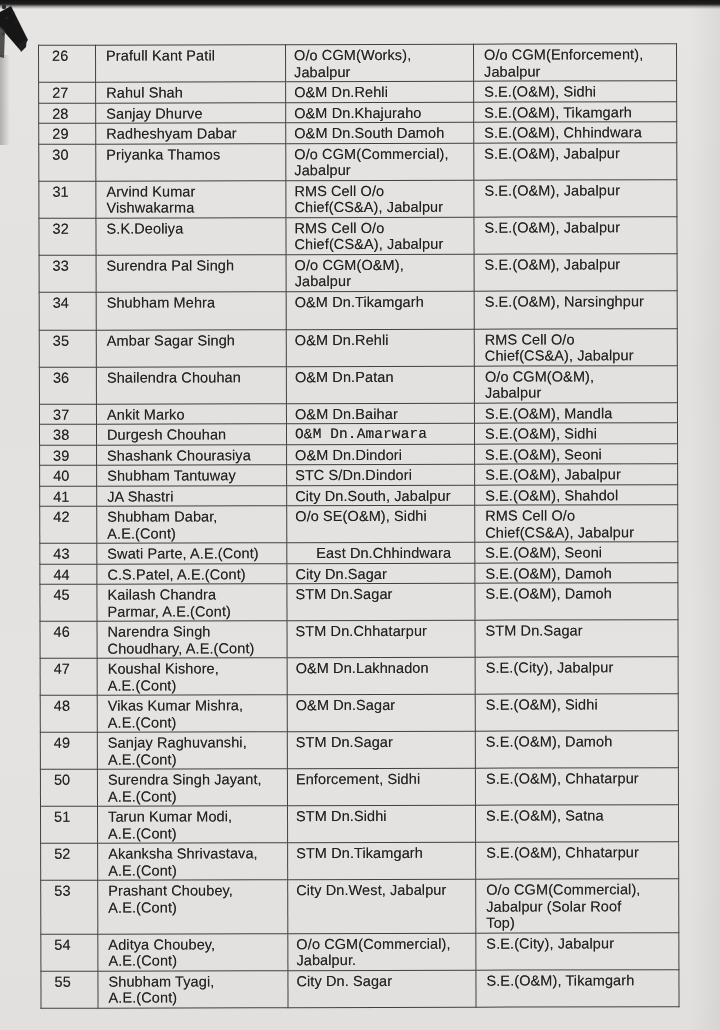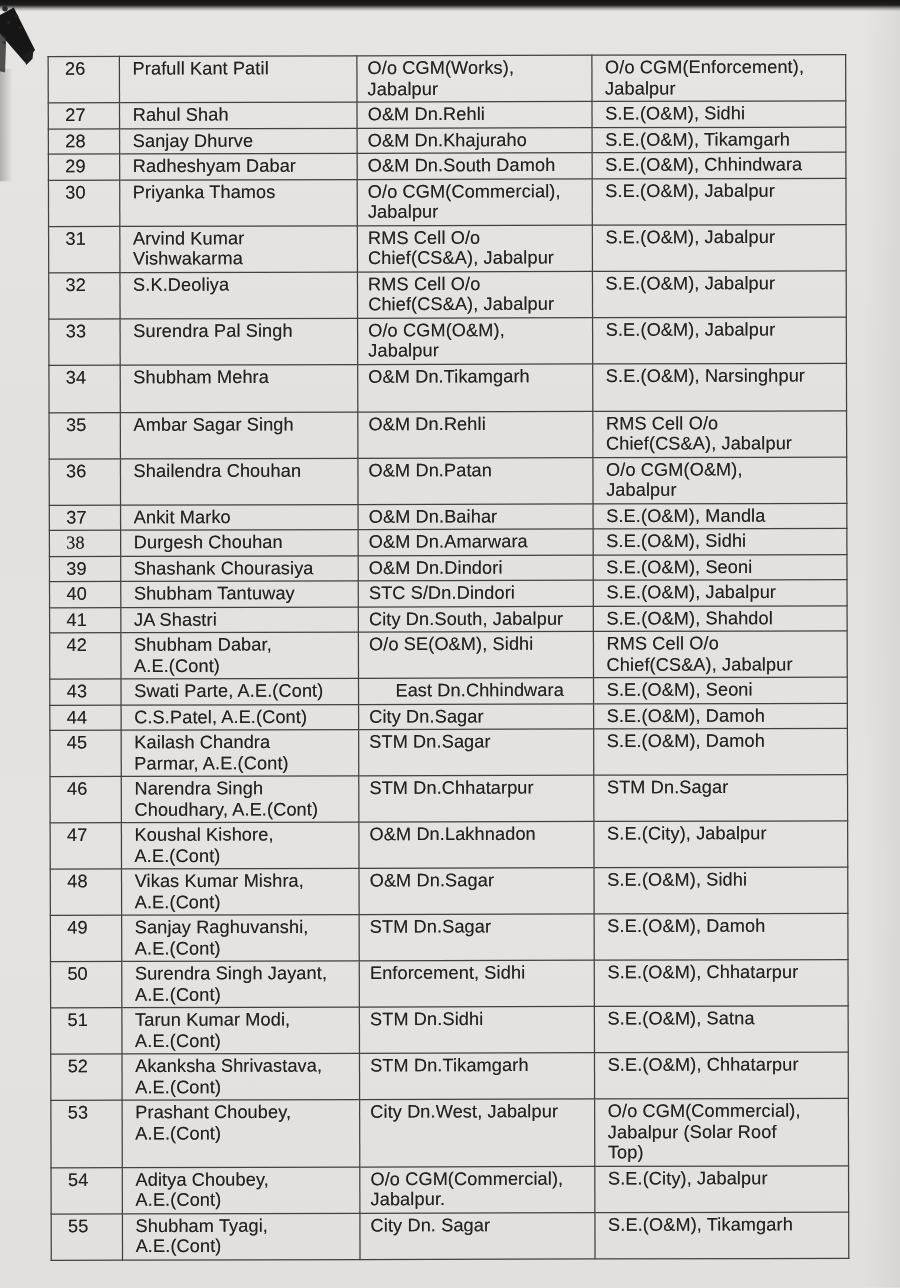--- a/index.html
+++ b/index.html
@@ -176,23 +176,23 @@
         <td class="c-to" style="border-color: rgb(65, 65, 65); color: rgb(34, 34, 32);">O/o CGM(O&amp;M),
 Jabalpur</td>
       </tr>
         <tr style="">
         <td class="c-sl" style="border-color: rgb(65, 65, 65); color: rgb(34, 34, 32);">37</td>
         <td class="c-name" style="border-color: rgb(65, 65, 65); color: rgb(34, 34, 32);">Ankit Marko</td>
         <td class="c-from" style="border-color: rgb(65, 65, 65); color: rgb(34, 34, 32);">O&amp;M Dn.Baihar</td>
         <td class="c-to" style="border-color: rgb(65, 65, 65); color: rgb(34, 34, 32);">S.E.(O&amp;M), Mandla</td>
       </tr>
         <tr style="">
-        <td class="c-sl" style="border-color: rgb(65, 65, 65); color: rgb(34, 34, 32); font-family: Liberation Serif, serif;">38</td>
+        <td class="c-sl" style="border-color: rgb(65, 65, 65); color: rgb(34, 34, 32);">38</td>
         <td class="c-name" style="border-color: rgb(65, 65, 65); color: rgb(34, 34, 32);">Durgesh Chouhan</td>
-        <td class="c-from" style="border-color: rgb(65, 65, 65); color: rgb(34, 34, 32);">O&amp;M Dn.Amarwara</td>
+        <td class="c-from" style="border-color: rgb(65, 65, 65); color: rgb(34, 34, 32); font-family: Liberation Mono, monospace;">O&amp;M Dn.Amarwara</td>
         <td class="c-to" style="border-color: rgb(65, 65, 65); color: rgb(34, 34, 32);">S.E.(O&amp;M), Sidhi</td>
       </tr>
         <tr style="">
         <td class="c-sl" style="border-color: rgb(65, 65, 65); color: rgb(34, 34, 32);">39</td>
         <td class="c-name" style="border-color: rgb(65, 65, 65); color: rgb(34, 34, 32);">Shashank Chourasiya</td>
         <td class="c-from" style="border-color: rgb(65, 65, 65); color: rgb(34, 34, 32);">O&amp;M Dn.Dindori</td>
         <td class="c-to" style="border-color: rgb(65, 65, 65); color: rgb(34, 34, 32);">S.E.(O&amp;M), Seoni</td>
       </tr>
         <tr style="">
         <td class="c-sl" style="border-color: rgb(65, 65, 65); color: rgb(34, 34, 32);">40</td>

